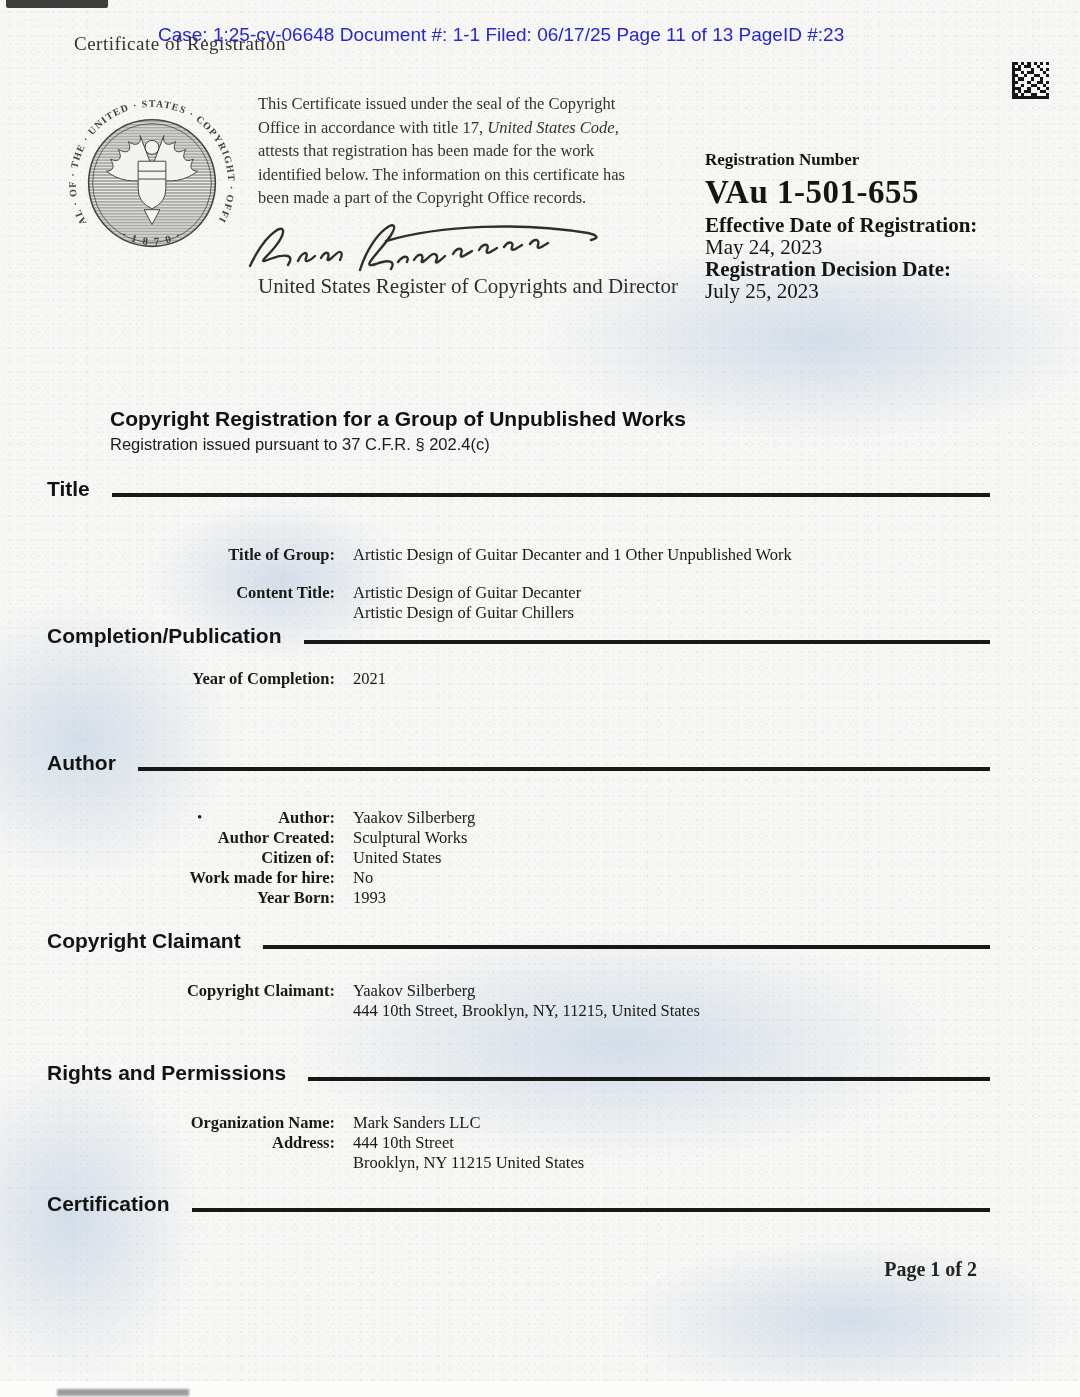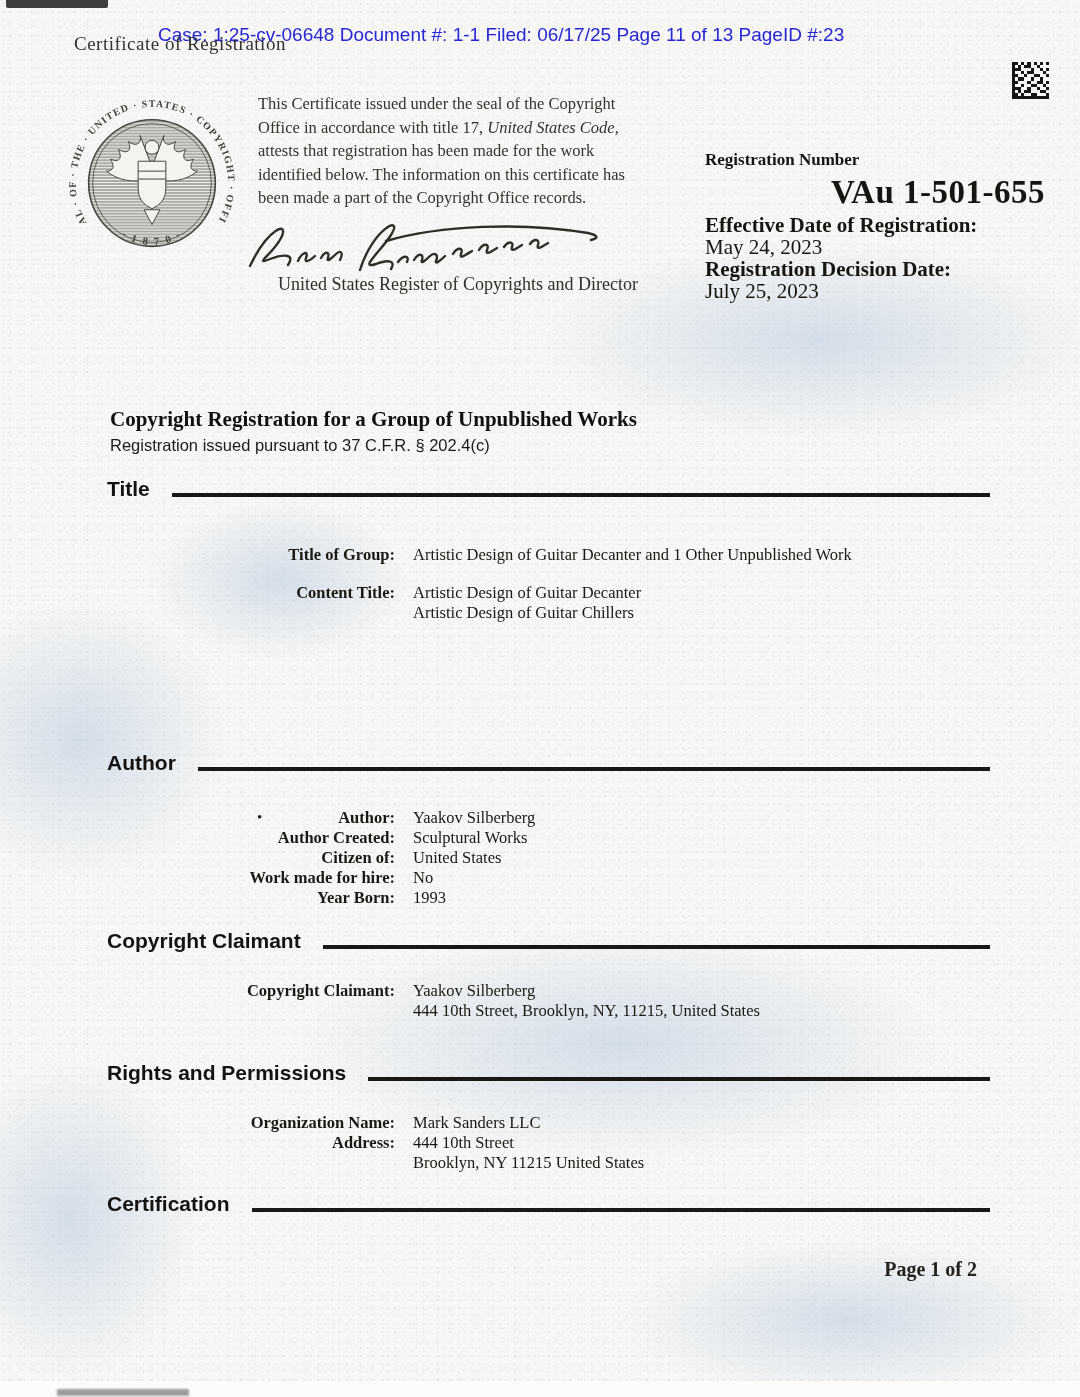--- a/index.html
+++ b/index.html
@@ -27,35 +27,35 @@
   .case-header{position:absolute;left:158px;top:24px;font-family:"Liberation Sans",sans-serif;
     font-size:19px;color:#2626d4;white-space:nowrap;}
   .doc-title{position:absolute;left:74px;top:33px;font-size:19px;letter-spacing:.5px;color:#32322e;}
 
   .seal{position:absolute;left:57px;top:88px;width:190px;height:190px;}
 
   .cert-par{position:absolute;left:258px;top:92px;width:402px;font-size:16.5px;line-height:23.6px;color:#33332e;}
   .cert-par em{font-style:italic;}
 
   .sig-svg{position:absolute;left:236px;top:214px;width:372px;height:66px;}
-  .sig-title{position:absolute;left:258px;top:274px;font-size:18px;color:#2f2f2a;margin-left:20px;}
+  .sig-title{position:absolute;left:258px;top:274px;font-size:21px;color:#2f2f2a;}
 
   .reg-block{position:absolute;left:705px;top:150px;width:340px;color:#151512;}
   .reg-label{font-size:17px;font-weight:bold;line-height:20px;}
-  .reg-number{font-size:33px;font-weight:bold;letter-spacing:.5px;line-height:40px;margin:2px 0 2px;text-align:right;}
+  .reg-number{font-size:33px;font-weight:bold;letter-spacing:.5px;line-height:40px;margin:2px 0 2px;}
   .reg-line{font-size:21px;line-height:22px;}
   .reg-line.b{font-weight:bold;}
 
   .barcode{position:absolute;left:1012px;top:62px;width:37px;height:37px;}
 
   .group-heading{position:absolute;left:110px;top:407px;font-family:"Liberation Sans",sans-serif;color:#111;}
-  .group-heading .gh-title{font-size:21px;font-weight:bold;font-family:Liberation Serif, serif;}
+  .group-heading .gh-title{font-size:21px;font-weight:bold;}
   .group-heading .gh-sub{font-size:16.5px;margin-top:4px;color:#1b1b1b;}
 
-  .section{position:absolute;left:0;right:0;padding-left:107px;}
+  .section{position:absolute;left:0;right:0;padding-left:47px;}
   .sec-head{display:flex;align-items:flex-end;}
   .sec-h{font-family:"Liberation Sans",sans-serif;font-weight:bold;font-size:21px;color:#131313;white-space:nowrap;}
   .rule{flex:1;height:4px;background:#181816;margin:0 90px 4px 22px;}
   .rows{position:relative;}
   .row{display:flex;font-size:16.5px;line-height:20px;color:#191915;}
   .lbl{width:288px;text-align:right;font-weight:bold;flex:none;}
   .val{margin-left:18px;}
   .bullet{position:absolute;left:150px;top:1px;font-size:15px;}
 
   .footer-page{position:absolute;right:103px;top:1258px;font-size:20px;font-weight:bold;color:#23231f;}
@@ -197,20 +197,34 @@
       <div class="row" style="margin-top:18px">
         <div class="lbl">Content Title:</div>
         <div class="val">
           <div>Artistic Design of Guitar Decanter</div>
           <div>Artistic Design of Guitar Chillers</div>
         </div>
       </div>
     </div>
   </div>
 
+  <div class="section" style="top:624px">
+    <div class="sec-head">
+      <span class="sec-h">Completion/Publication</span>
+      <span class="rule"></span>
+    </div>
+    <div class="rows" style="margin-top:21px">
+      <div class="row">
+        <div class="lbl">Year of Completion:</div>
+        <div class="val">
+            <div>2021</div>
+          </div>
+      </div>
+    </div>
+  </div>
 
   <div class="section" style="top:751px">
     <div class="sec-head">
       <span class="sec-h">Author</span>
       <span class="rule"></span>
     </div>
     <div class="rows" style="margin-top:33px">
       <span class="bullet">•</span>
       <div class="row">
         <div class="lbl">Author:</div>

